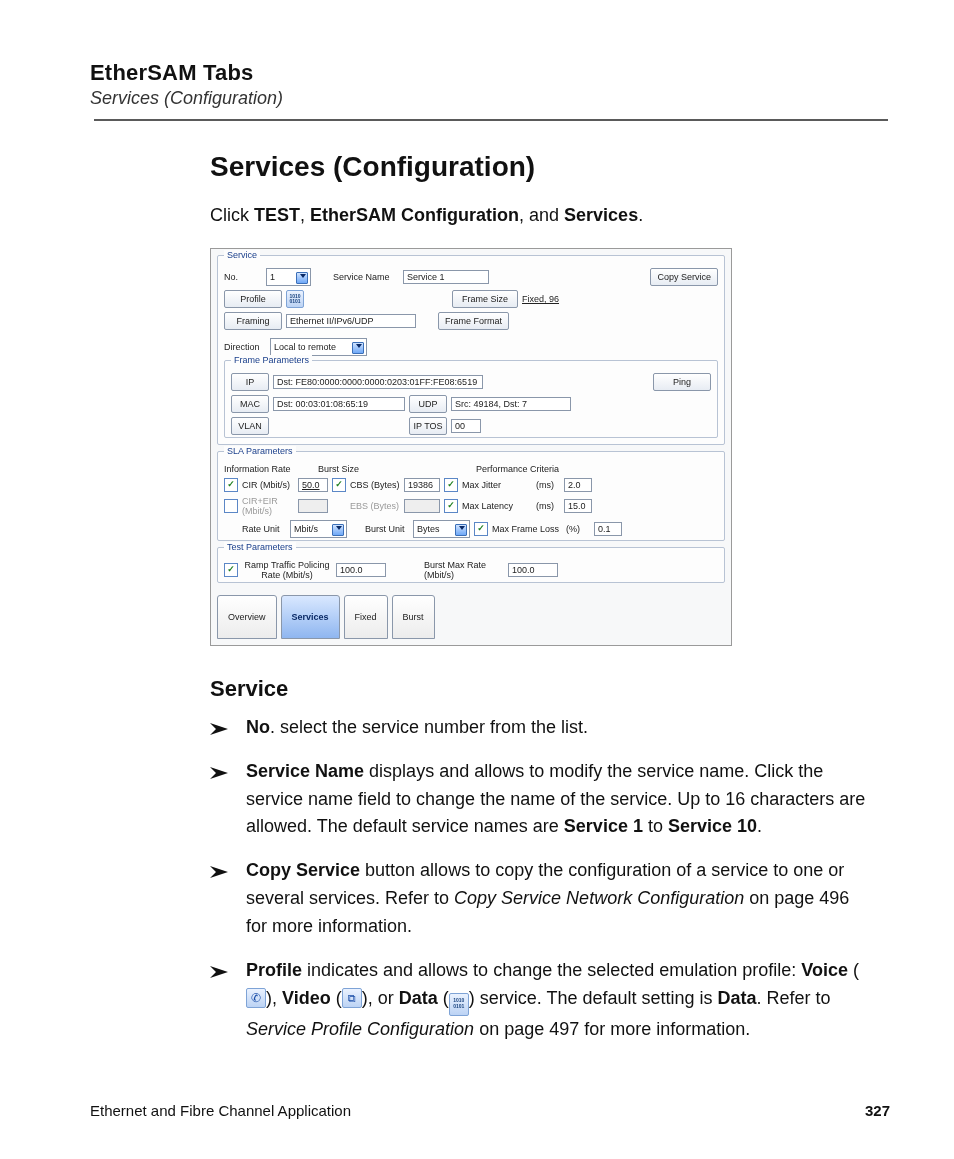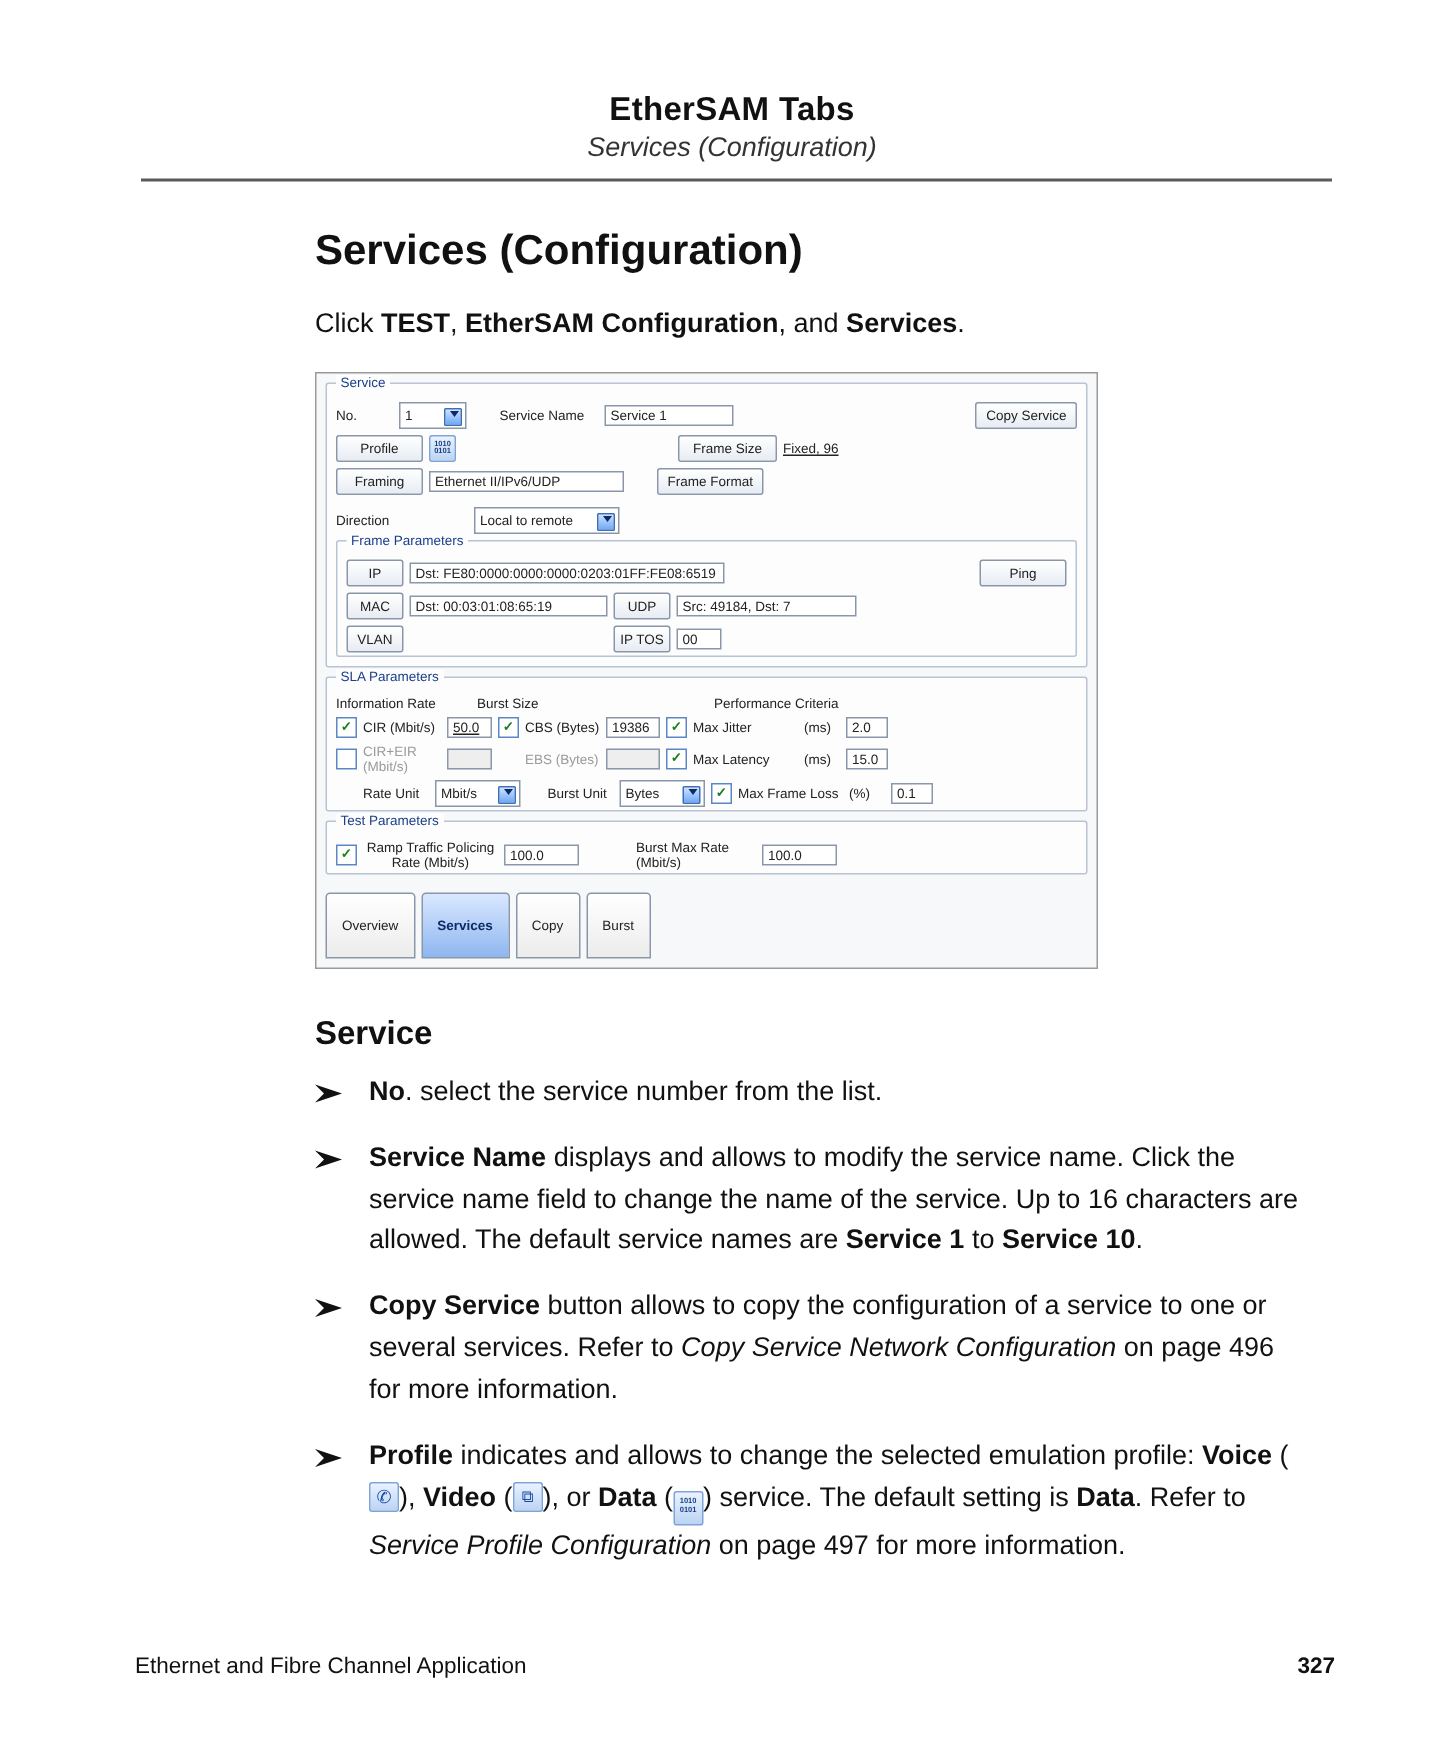--- a/index.html
+++ b/index.html
@@ -1,17 +1,17 @@
 <!DOCTYPE html>
 <html><head>
 <meta charset="utf-8">
 <style>
   html, body { margin:0; padding:0; background:#fff; font-family:"Segoe UI", "Helvetica Neue", Arial, sans-serif; color:#111; }
   .page { width:954px; height:1159px; position:relative; box-sizing:border-box; padding:60px 62px 40px 90px; }
-  .head-right { text-align:center; margin-right:6px; }
+  .head-right { text-align:left; margin-right:6px; }
   .head-right .h1 { font-size:22px; font-weight:700; letter-spacing:.2px; }
   .head-right .h2 { font-size:18px; font-style:italic; color:#333; margin-top:2px; }
   .rule { border:none; border-top:2px solid #5a5a5a; margin:10px 4px 30px; }
   .maincol { margin-left:120px; margin-right:20px; }
   .title { font-size:28px; font-weight:800; margin:0 0 18px; }
   .intro { font-size:18px; line-height:1.6; }
   .bold { font-weight:700; }
   .ital { font-style:italic; }
   .shot-wrap { margin:8px 0 30px; }
   .shot { width:520px; border:1px solid #9a9a9a; background:#f7f8f9; font-family:Tahoma, "Segoe UI", sans-serif; font-size:9px; color:#222; }
@@ -86,21 +86,21 @@
             <span class="lbl" style="width:60px;text-decoration:underline;">Fixed, 96</span>
           </div>
           <div class="row">
             <span class="btn sm">Framing</span>
             <span class="inpt" style="width:130px;">Ethernet II/IPv6/UDP</span>
             <span style="width:14px;"></span>
             <span class="btn">Frame Format</span>
           </div>
           <div class="row" style="margin-top:4px;">
             <span class="lbl" style="width:42px;">Direction</span>
-            <span class="sel" style="width:78px;margin-left:46px;">
+            <span class="sel" style="width:78px;">
                 <span>Local to remote</span>
                 <span class="ar"></span>
               </span>
           </div>
           
           <div class="pane" style="margin:2px 6px 6px;">
             <span class="pane-title">Frame Parameters</span>
             <div class="row">
               <span class="btn tiny">IP</span>
               <span class="inpt" style="width:210px;">Dst: FE80:0000:0000:0000:0203:01FF:FE08:6519</span>
@@ -182,21 +182,21 @@
             <span class="inpt" style="width:50px;">100.0</span>
             <span style="width:30px;"></span>
             <span class="lbl" style="width:80px;">Burst Max Rate (Mbit/s)</span>
             <span class="inpt" style="width:50px;">100.0</span>
           </div>
         </div>
 
         <div class="tabs">
           <span class="tab">Overview</span>
           <span class="tab active">Services</span>
-          <span class="tab">Copy</span>
+          <span class="tab">Fixed</span>
           <span class="tab">Burst</span>
         </div>
       </div>
     </div>
 
     <h2 class="h3">Service</h2>
 
     <ul class="blist">
       <li>
         <span class="arw"><svg viewBox="0 0 24 16">

